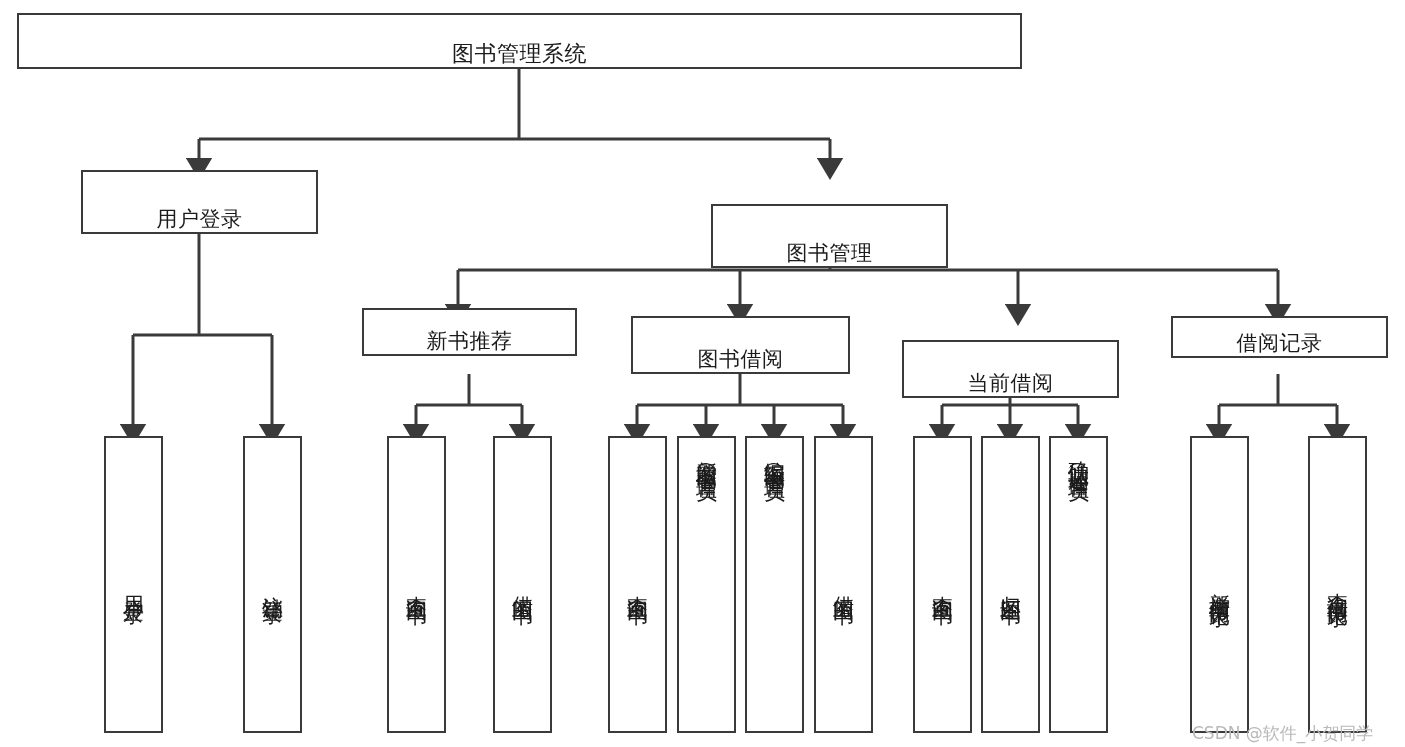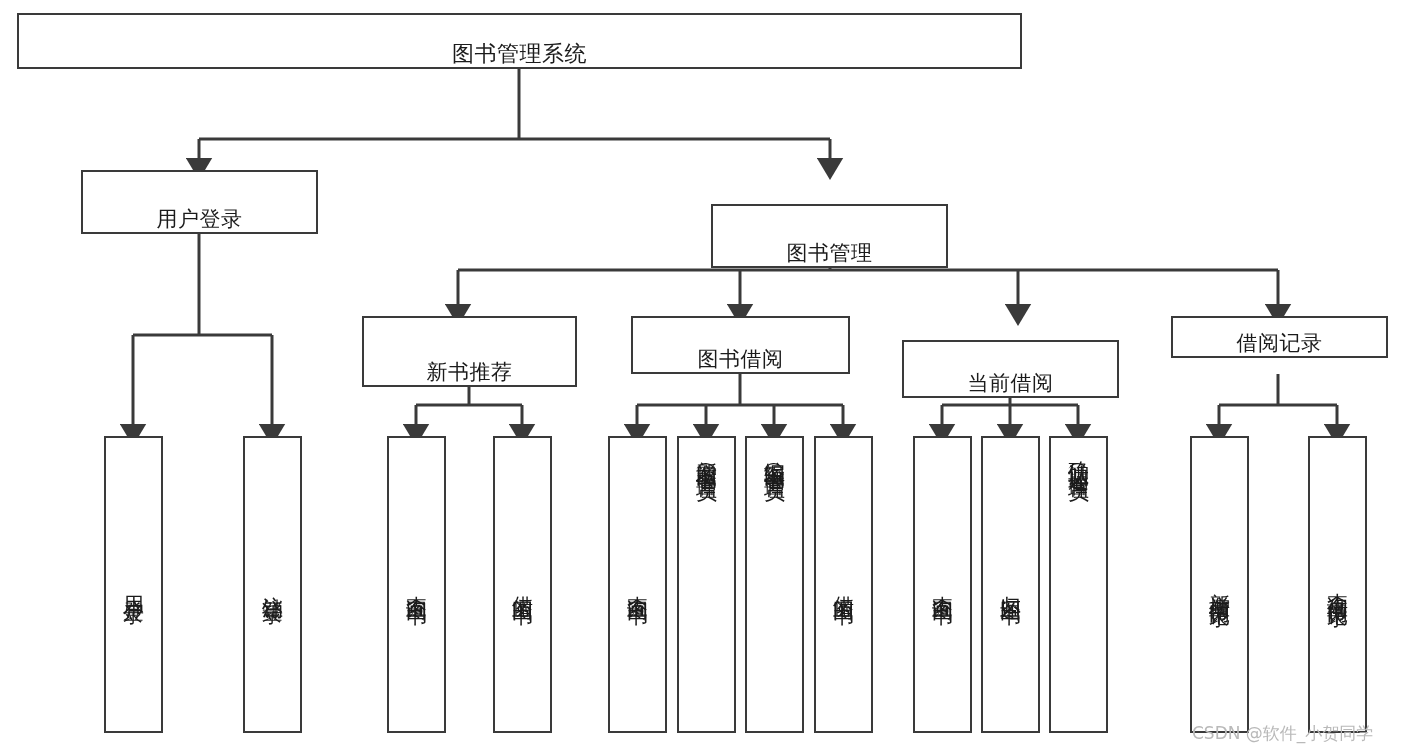--- a/index.html
+++ b/index.html
@@ -139,21 +139,21 @@
   </div>
 
   <div class="node horiz" style="left:81px; top:170px; width:237px; height:64px;">
     <span class="node-label">用户登录</span>
   </div>
 
   <div class="node horiz" style="left:711px; top:170px; width:237px; height:64px;margin-top:34px;">
     <span class="node-label">图书管理</span>
   </div>
 
-  <div class="node horiz" style="left:362px; top:316px; width:215px; height:71px;">
+  <div class="node horiz" style="left:362px; top:308px; width:215px; height:48px;">
     <span class="node-label">新书推荐</span>
   </div>
 
   <div class="node horiz" style="left:631px; top:316px; width:219px; height:58px;">
     <span class="node-label">图书借阅</span>
   </div>
 
   <div class="node horiz" style="left:902px; top:316px; width:217px; height:58px;margin-top:24px;">
     <span class="node-label">当前借阅</span>
   </div>

